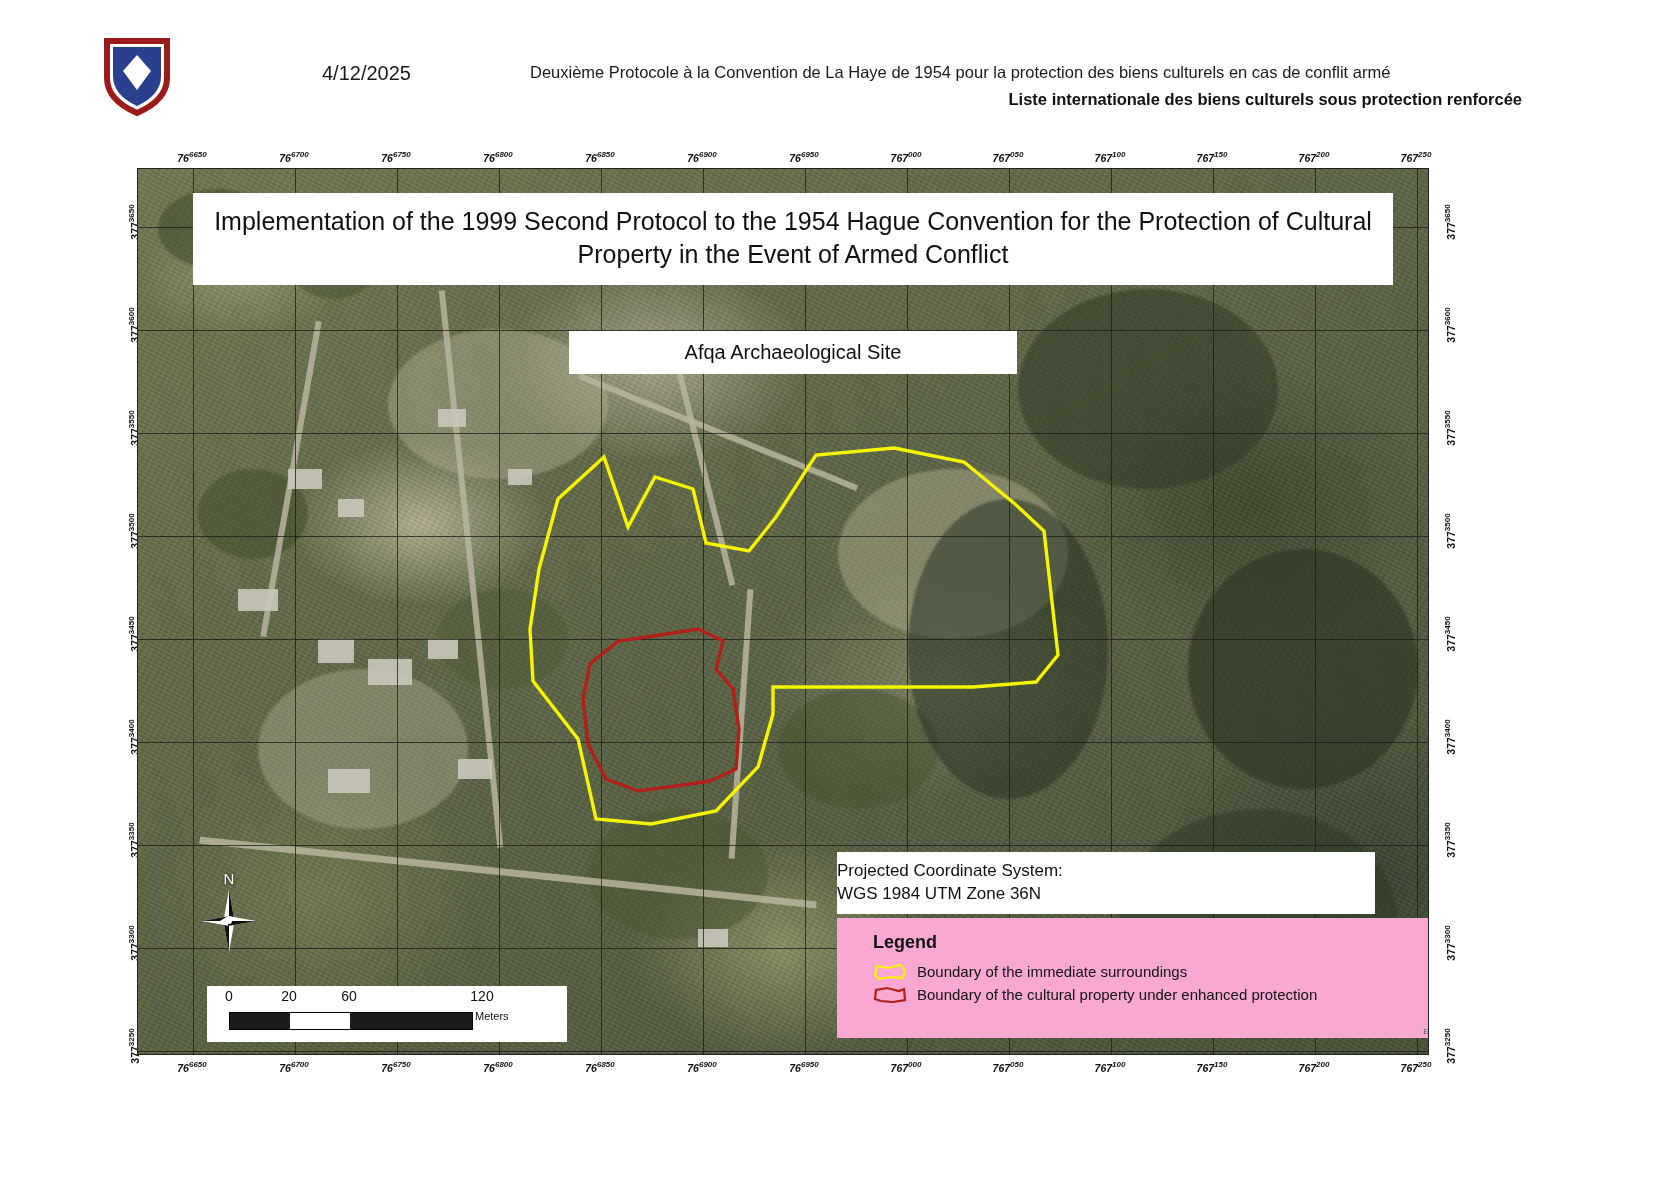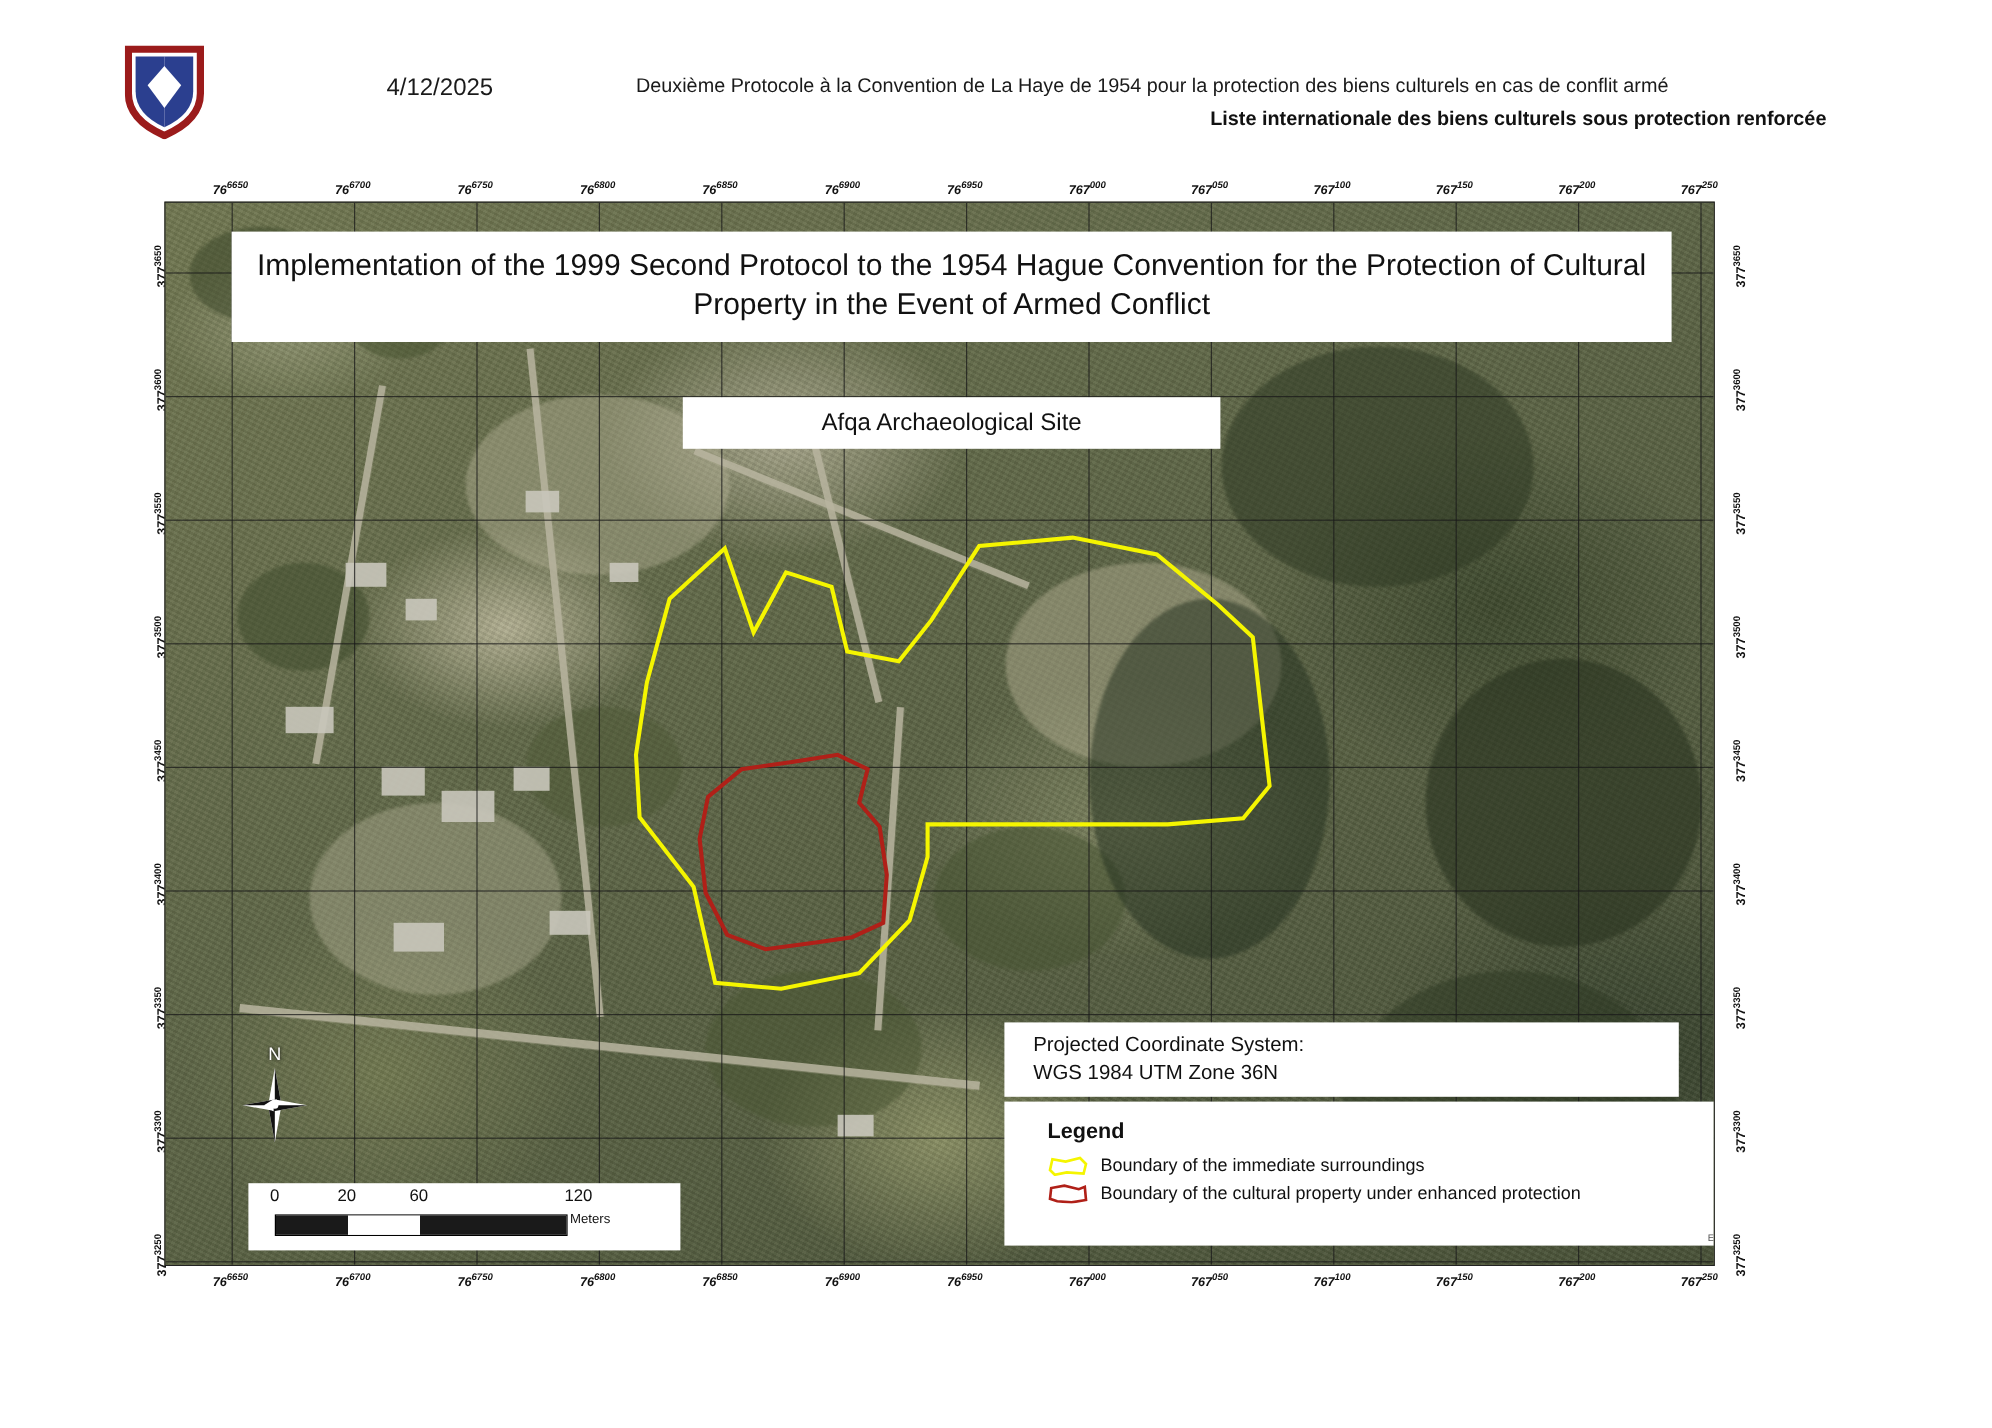--- a/index.html
+++ b/index.html
@@ -160,33 +160,33 @@
     background: #fff;
     text-align: center;
     font-size: 20px;
     color: #111;
   }
   .crs-box {
     position: absolute;
     left: 836px;
     top: 851px;
     width: 538px;
-    padding: 8px 0 8px 24px;
+    padding: 8px 0 8px 0;
     background: #fff;
     font-size: 17px;
     line-height: 1.35;
     color: #111;
   }
   .legend-box {
     position: absolute;
     left: 836px;
     top: 917px;
     width: 606px;
     height: 120px;
-    background: #ffffff;
+    background: #f9a8d4;
     padding: 10px 0 0 8px;
     box-sizing: border-box;
   }
   .legend-title {
     font-size: 18px;
     font-weight: bold;
     margin: 4px 0 10px 28px;
     color: #111;
   }
   .legend-row {

